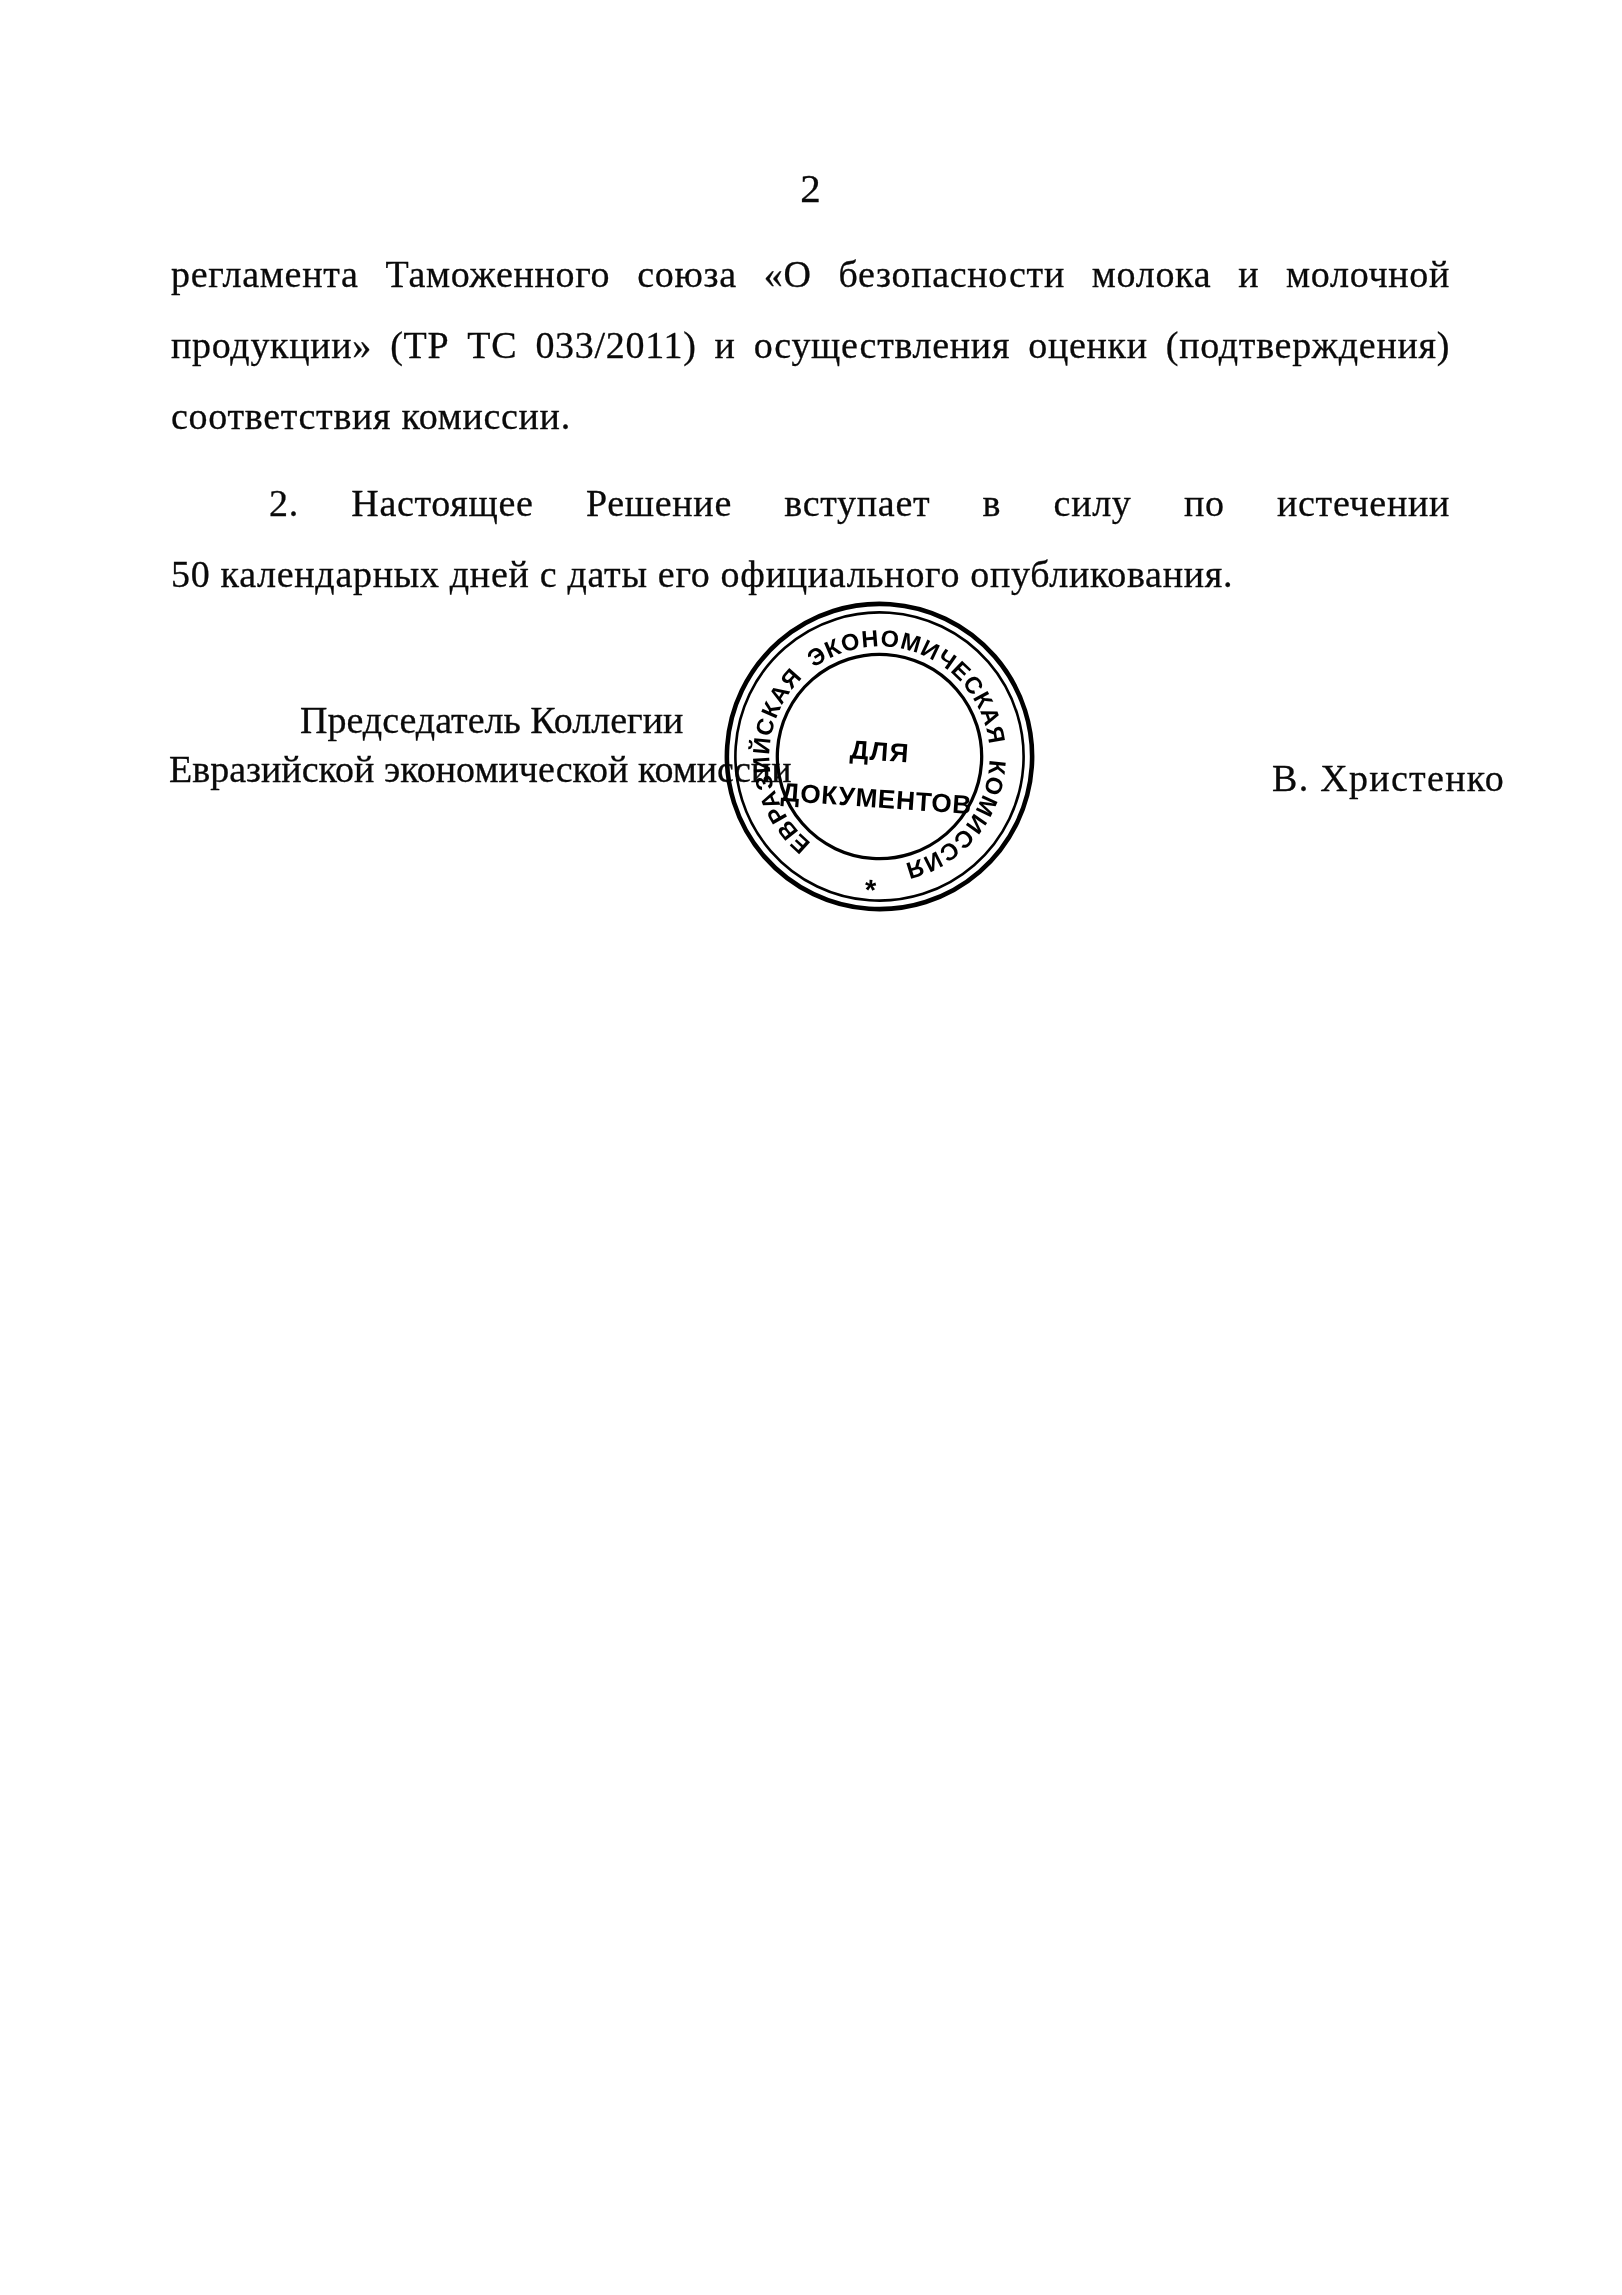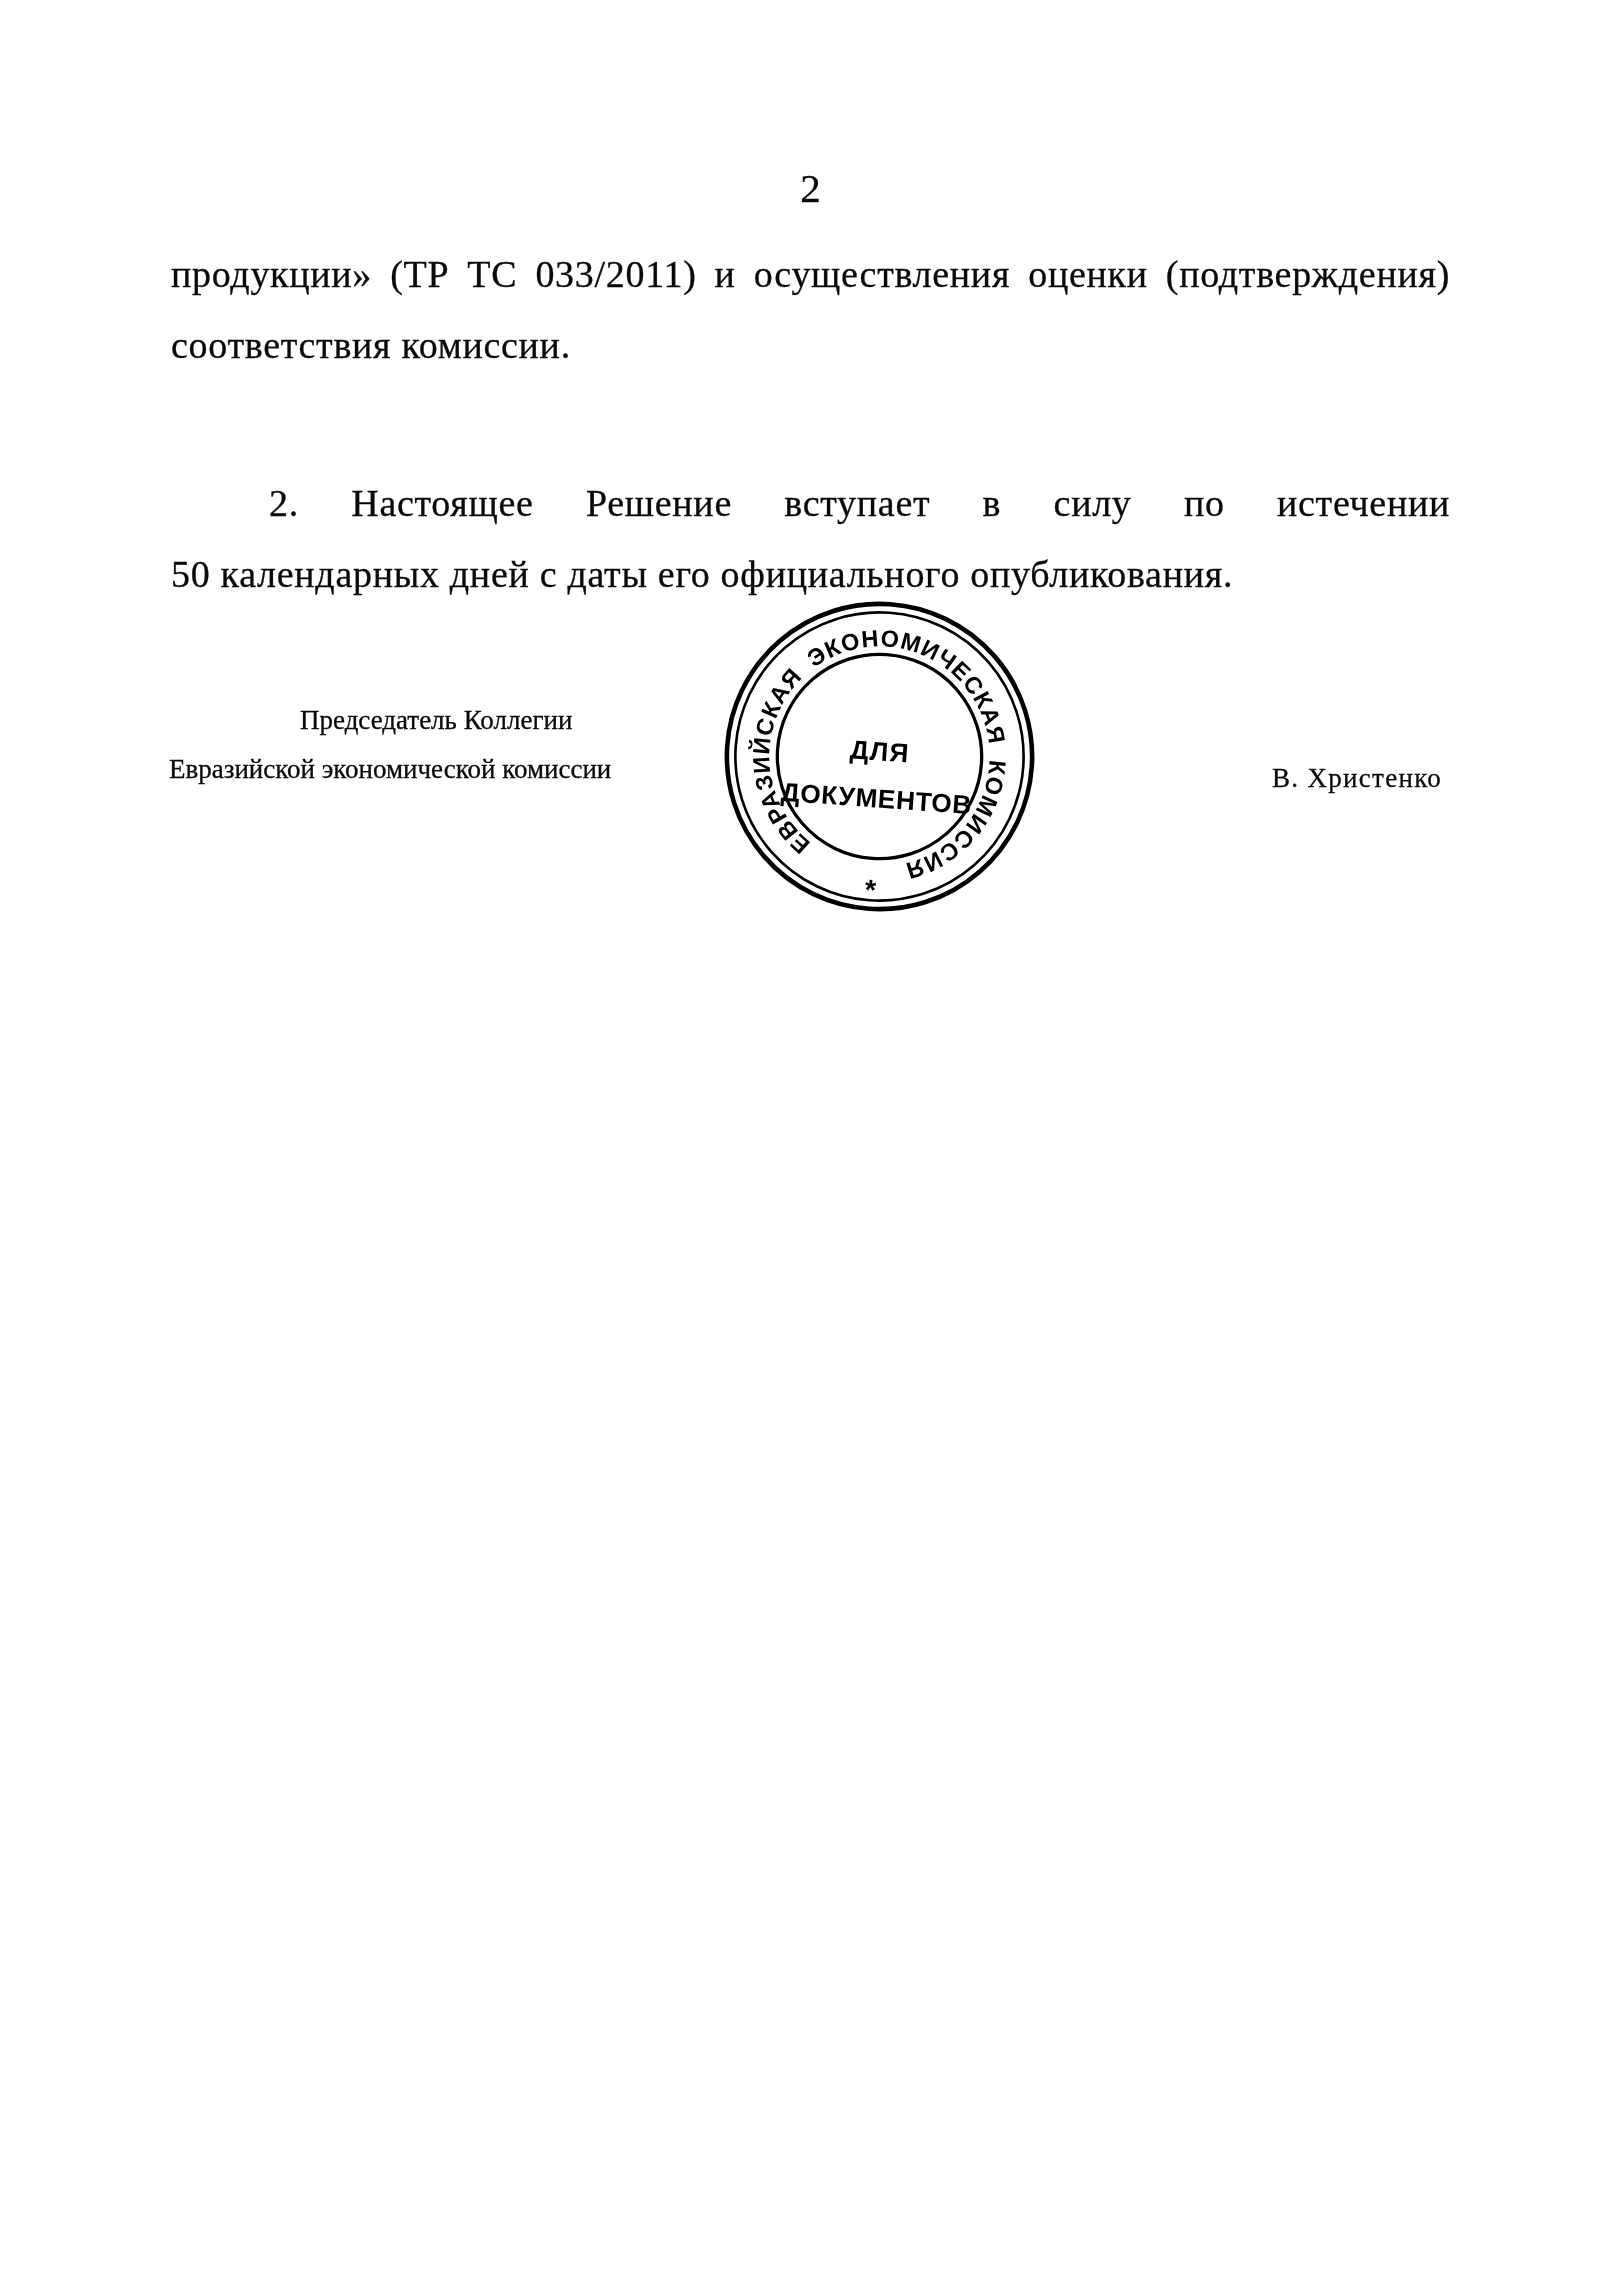--- a/index.html
+++ b/index.html
@@ -34,21 +34,21 @@
   .para-2 { top: 468px; }
   .line { white-space: normal; }
   .line.justified {
     text-align: justify;
     text-align-last: justify;
   }
   .line.plain { text-align: left; }
   .line.indented { padding-left: 98px; }
   .sig-line {
     position: absolute;
-    font-size: 27px;
+    font-size: 38px;
     line-height: 41px;
     white-space: nowrap;
     text-align: right;
   }
   .sig-role-1 { left: 300px;  top: 700px; }
   .sig-role-2 { left: 169px;  top: 749px; }
   .sig-name   { left: 1272px; top: 758px; letter-spacing: 1.3px; }
   .stamp {
     position: absolute;
     left: 683px;
@@ -71,20 +71,21 @@
   .stamp .asterisk { font-size: 44px; }
 </style>
 </head>
 <body>
 
 <div class="page">
 
   <div class="page-number">2</div>
 
   <div class="body-block para-1">
+    <div class="line justified">регламента Таможенного союза «О безопасности молока и молочной</div>
     <div class="line justified">продукции» (ТР ТС 033/2011) и осуществления оценки (подтверждения)</div>
     <div class="line plain">соответствия комиссии.</div>
   </div>
 
   <div class="body-block para-2">
     <div class="line justified indented">2.&nbsp;Настоящее Решение вступает в силу по истечении</div>
     <div class="line plain">50 календарных дней с даты его официального опубликования.</div>
   </div>
 
   <div class="sig-line sig-role-1">Председатель Коллегии</div>

